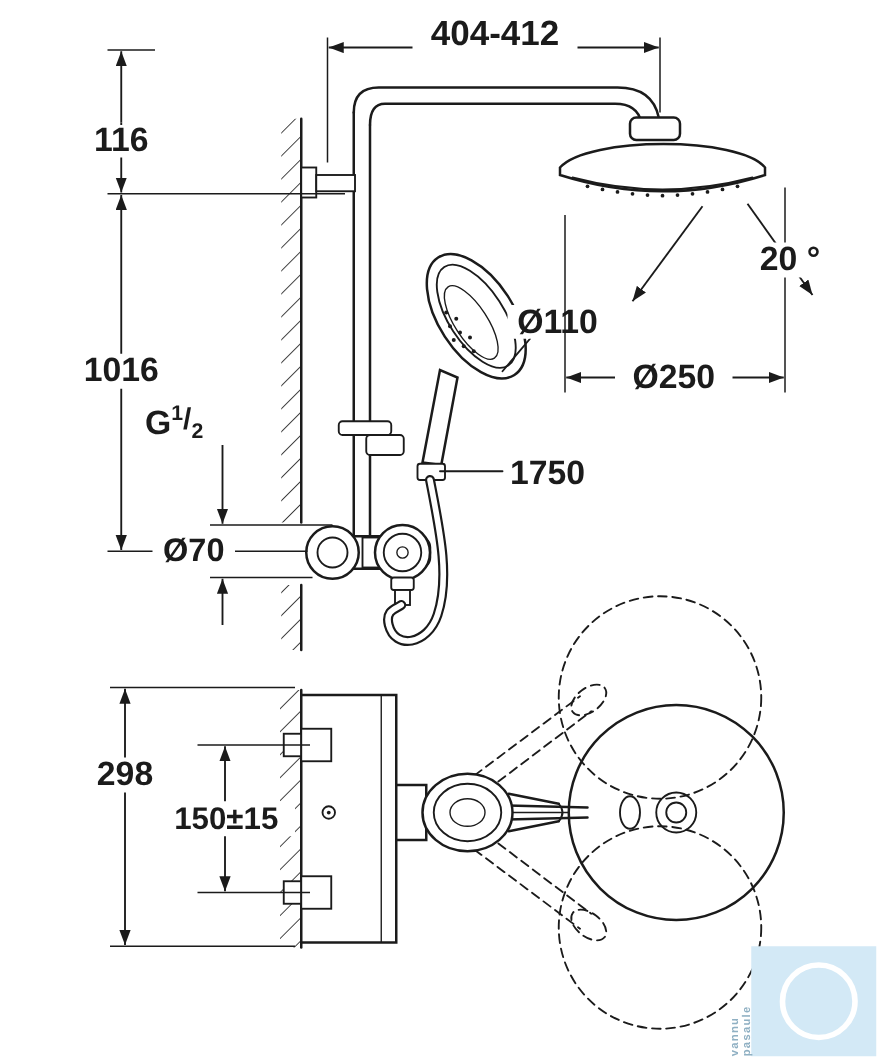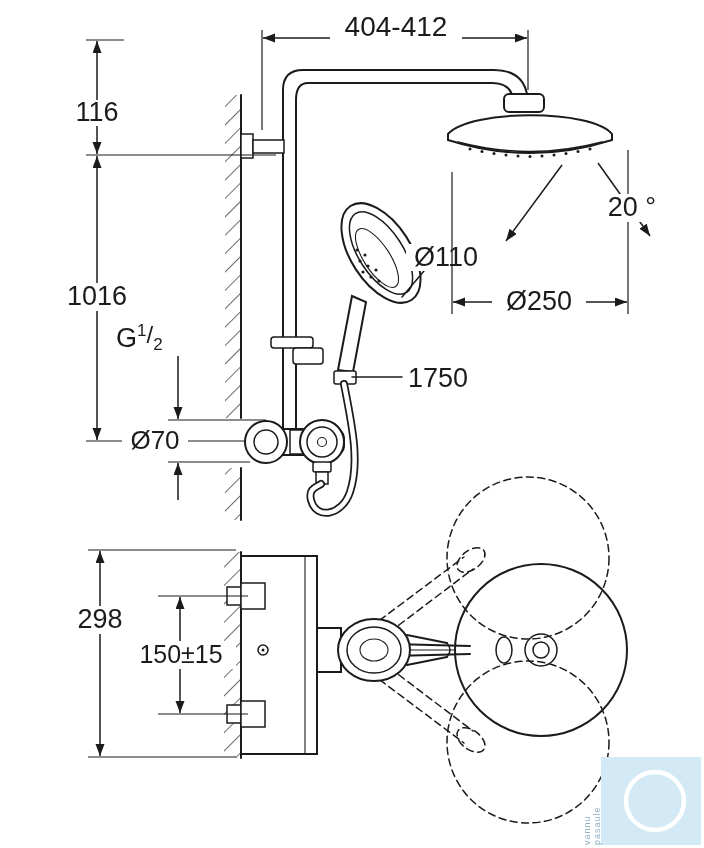--- a/index.html
+++ b/index.html
@@ -1,17 +1,17 @@
 <!DOCTYPE html>
 <html><head>
 <meta charset="utf-8">
 <style>
   html,body{margin:0;padding:0;background:#ffffff;}
   body{width:704px;height:848px;position:relative;overflow:hidden;}
-  .canvas{position:absolute;inset:0;}
+  .canvas{position:absolute;inset:0;font-weight:bold;}
   svg{display:block;}
   .s2{stroke:#1b1b1b;stroke-width:2;fill:none;stroke-linecap:round;}
   .s15{stroke:#1b1b1b;stroke-width:1.5;fill:none;stroke-linecap:round;}
   .s1{stroke:#1b1b1b;stroke-width:1.1;fill:none;}
   .wf{fill:#ffffff;}
   .dimline{stroke:#1b1b1b;stroke-width:1.5;fill:none;}
   .extline{stroke:#1b1b1b;stroke-width:1.2;fill:none;}
   .dash{stroke-dasharray:7 4.5;}
   .dim{font-family:"Liberation Sans","DejaVu Sans",sans-serif;font-size:27px;fill:#1b1b1b;}
   .dim-sm{font-size:25px;}

